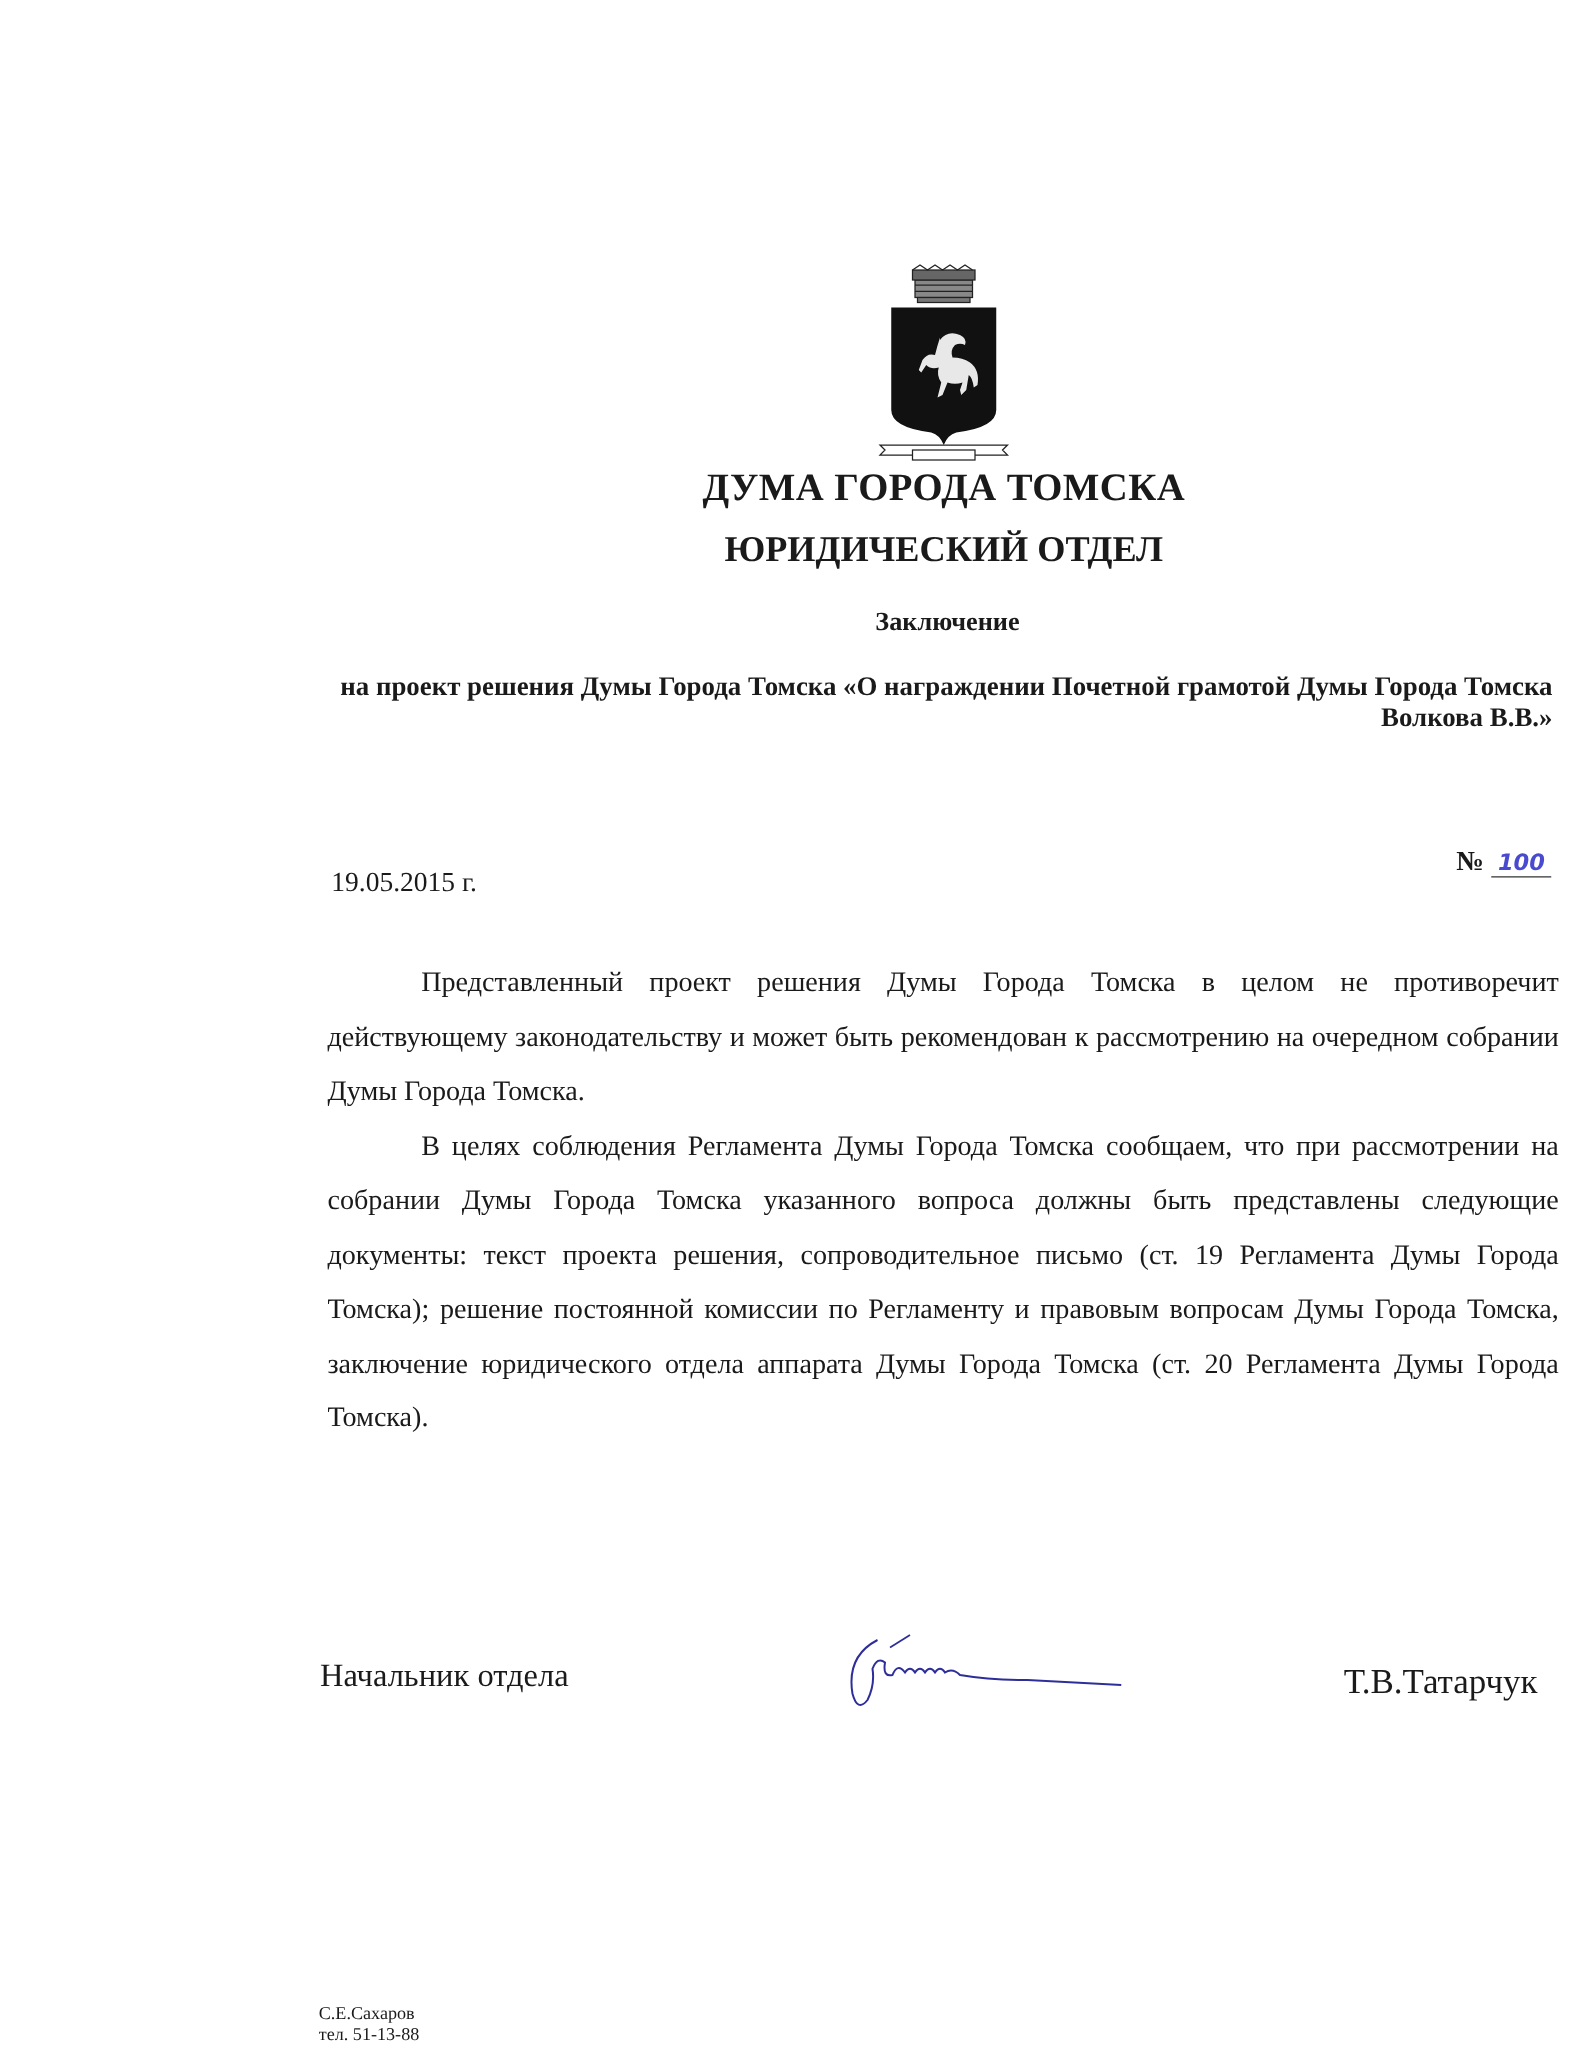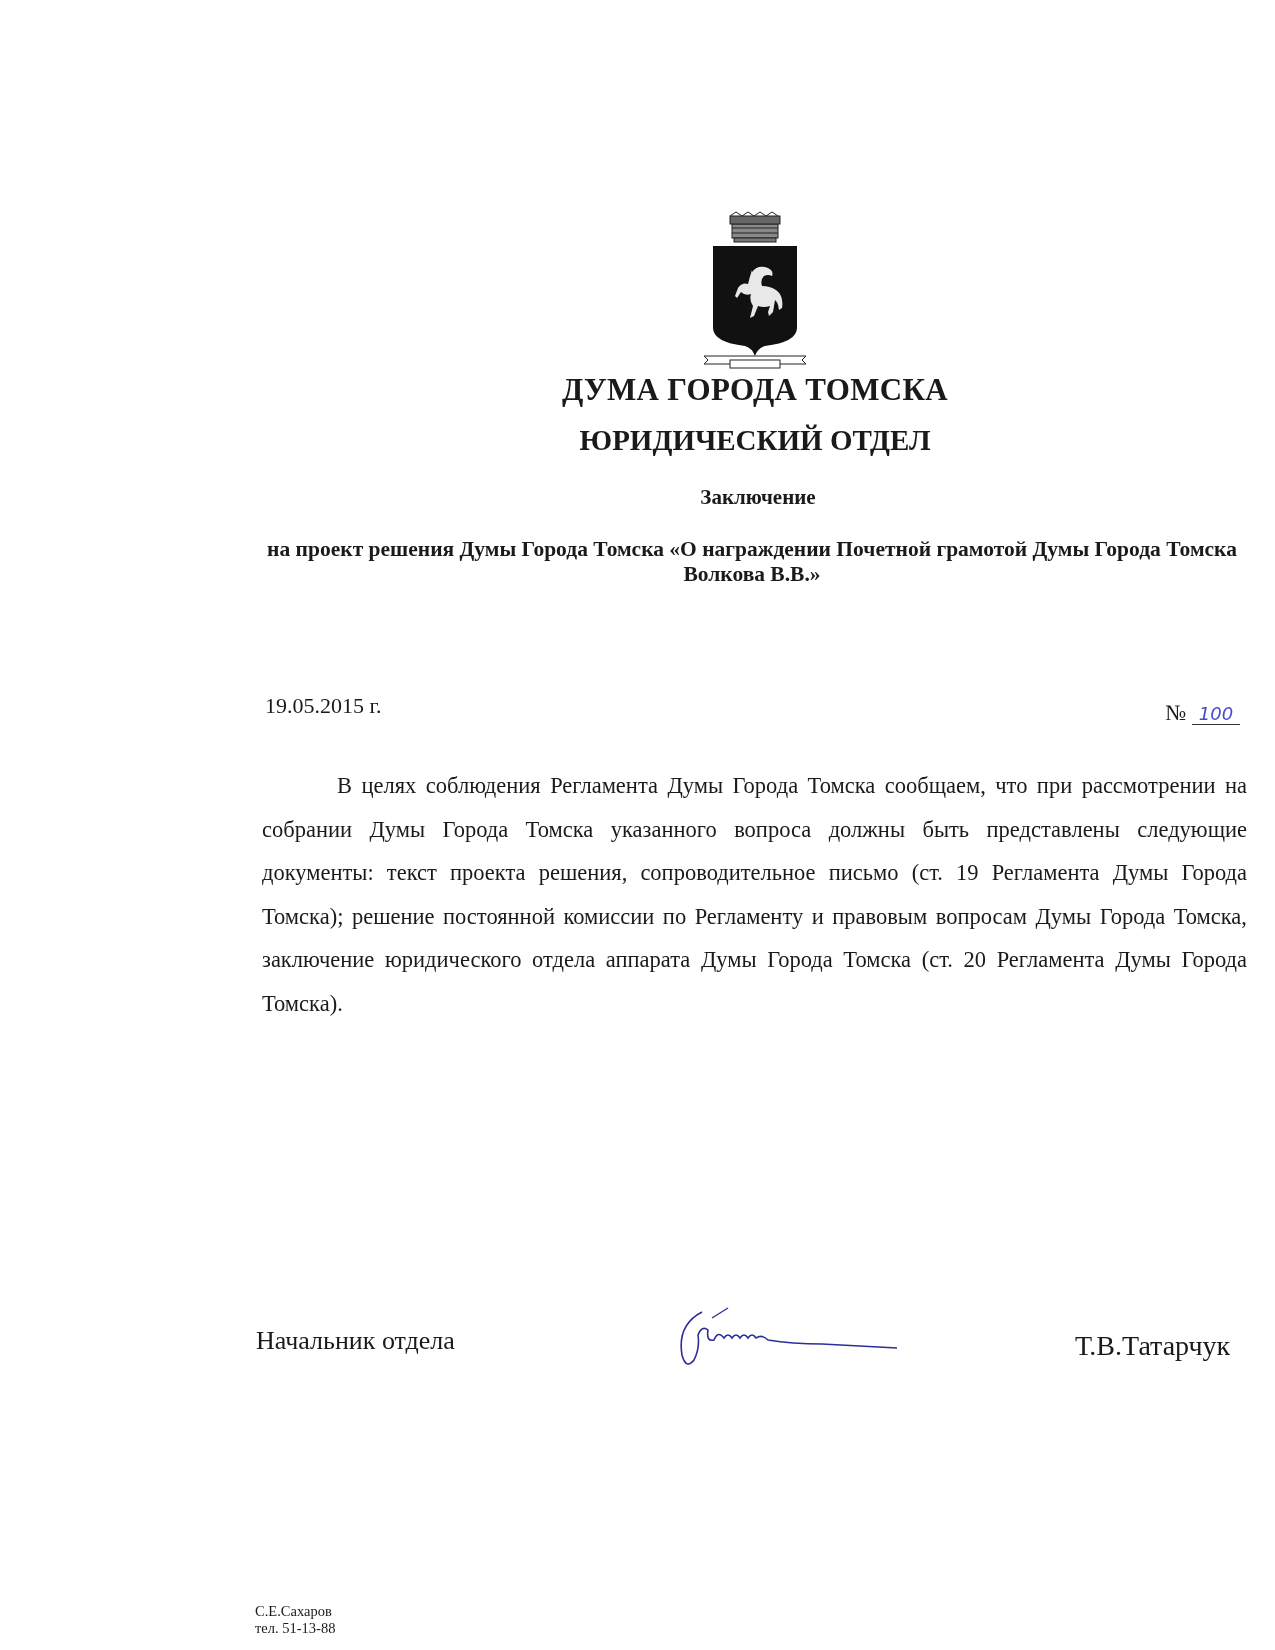--- a/index.html
+++ b/index.html
@@ -5,23 +5,23 @@
   html, body { margin: 0; padding: 0; background: #ffffff; }
   body {
     width: 1275px; height: 1650px; position: relative; overflow: hidden;
     font-family: "Liberation Serif", "DejaVu Serif", serif; color: #1a1a1a;
   }
   .abs { position: absolute; }
   .emblem { left: 700px; top: 210px; width: 110px; height: 165px; }
   .h1 { left: 0; width: 1510px; top: 372px; text-align: center; font-weight: bold; font-size: 31px; letter-spacing: 0.3px; }
   .h2 { left: 0; width: 1510px; top: 424px; text-align: center; font-weight: bold; font-size: 29px; }
   .h3 { left: 0; width: 1516px; top: 485px; text-align: center; font-weight: bold; font-size: 21px; }
-  .subtitle { left: 262px; width: 980px; top: 537px; text-align: center; font-weight: bold; font-size: 21.5px; line-height: 25px; }
+  .subtitle { left: 262px; width: 980px; top: 537px; text-align: right; font-weight: bold; font-size: 21.5px; line-height: 25px; }
   .date { left: 265px; top: 693px; font-size: 22px; }
-  .number { left: 1165px; top: 700px; font-size: 22px; }
+  .number { left: 1165px; top: 676px; font-size: 22px; font-weight: bold; }
   .number .val { display: inline-block; min-width: 48px; border-bottom: 1px solid #333; color: #4a4ad0; font-style: italic; font-family: "DejaVu Sans", sans-serif; font-size: 18px; text-align: center; margin-left: 6px; }
   .body { left: 262px; width: 985px; top: 764px; font-size: 22.5px; line-height: 43.5px; text-align: justify; }
   .body p { margin: 0; text-indent: 75px; }
   .sig-title { left: 256px; top: 1326px; font-size: 26px; }
   .sig-name { left: 1075px; top: 1330px; font-size: 28px; }
   .signature { left: 672px; top: 1300px; width: 280px; height: 80px; }
   .exec { left: 255px; top: 1603px; font-size: 14.5px; line-height: 17px; }
 </style>
 </head>
 <body>
@@ -53,20 +53,21 @@
 <div class="abs h2">ЮРИДИЧЕСКИЙ ОТДЕЛ</div>
 <div class="abs h3">Заключение</div>
 <div class="abs subtitle">на проект решения Думы Города Томска «О награждении Почетной грамотой Думы Города Томска Волкова В.В.»</div>
 
 <div class="abs date">19.05.2015 г.</div>
 <div class="abs number">
   <span>№</span><span class="val">100</span>
 </div>
 
 <div class="abs body">
+  <p>Представленный проект решения Думы Города Томска в целом не противоречит действующему законодательству и может быть рекомендован к рассмотрению на очередном собрании Думы Города Томска.</p>
   <p>В целях соблюдения Регламента Думы Города Томска сообщаем, что при рассмотрении на собрании Думы Города Томска указанного вопроса должны быть представлены следующие документы: текст проекта решения, сопроводительное письмо (ст. 19 Регламента Думы Города Томска); решение постоянной комиссии по Регламенту и правовым вопросам Думы Города Томска, заключение юридического отдела аппарата Думы Города Томска (ст. 20 Регламента Думы Города Томска).</p>
 </div>
 
 <div class="abs sig-title">Начальник отдела</div>
 <div class="abs signature">
   <svg width="280" height="80" viewBox="0 0 280 80">
     <path d="M30 12 Q5 25 10 55 Q14 70 22 60 Q28 48 26 35 Q30 25 36 30 Q34 42 42 40 Q46 30 52 38 Q56 32 60 38 Q64 32 68 38 Q72 32 76 38 Q80 32 84 38 Q90 34 96 40 Q120 44 150 44 Q190 46 225 48" fill="none" stroke="#2e2e9a" stroke-width="1.6"></path>
     <path d="M40 18 L56 8" fill="none" stroke="#2e2e9a" stroke-width="1.4"></path>
   </svg>
 </div>

